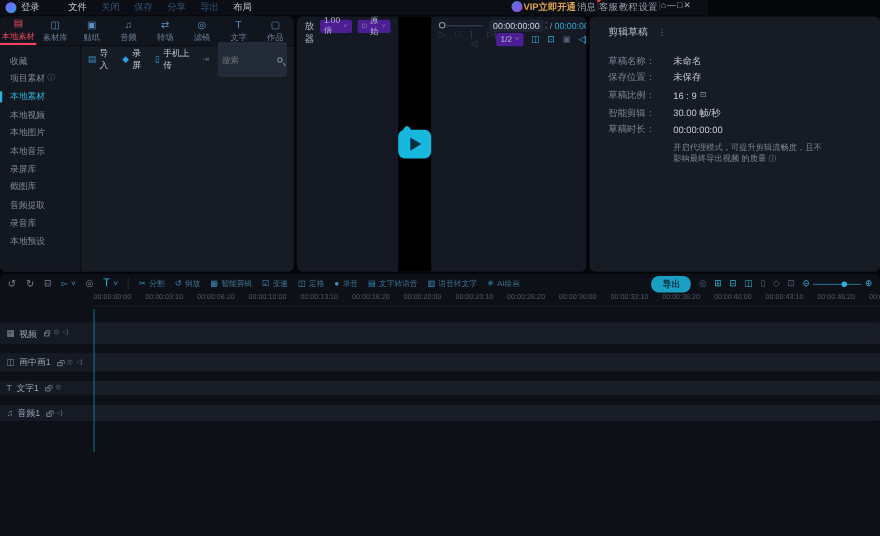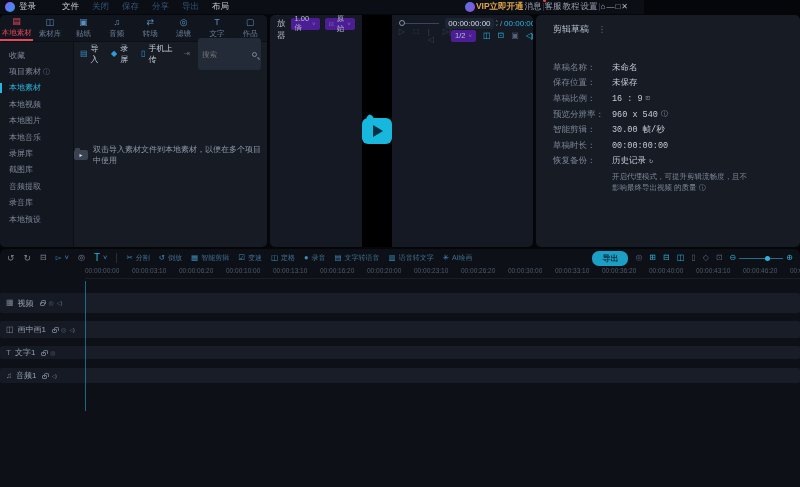--- a/index.html
+++ b/index.html
@@ -9,21 +9,21 @@
   .cyn { color:#2db4da; } .dim { color:#55617a; }
 
   
   .titlebar { position:absolute; top:0; left:0; width:644px; height:14px;
     background:#0b0e14; display:flex; align-items:center; font-size:8.5px; }
   .app-logo { width:10px; height:10px; border-radius:50%; margin:0 4px 0 5px;
     background:linear-gradient(135deg,#8a5cff,#2a9fe0); }
   .login { color:#c2cad6; margin-right:26px; }
   .menu { margin-right:13px; color:#33557a; }
   .menu.bright { color:#c2cad6; }
-  .tb-right { margin-left:auto; display:flex; align-items:center; gap:1px; padding-right:16px; }
+  .tb-right { margin-left:auto; display:flex; gap:1px; padding-right:16px; }
   .avatar { width:10px; height:10px; border-radius:50%;
     background:linear-gradient(135deg,#4a7bd8,#9a4ae0); }
   .vip { color:#e0a44a; font-weight:bold; }
   .tb-item { color:#9aa3b2; position:relative; }
   .badge-dot { position:absolute; top:-2px; right:-4px; width:3px; height:3px;
     border-radius:50%; background:#e8413f; }
   .tb-sep { width:1px; height:8px; background:#2a3140; }
   .winbtn { color:#aeb6c2; font-size:8px; }
 
   
@@ -96,21 +96,21 @@
   .tc-total { color:#2db4da; }
   .tc-slash { color:#8a94a6; }
   .ctrl-row { display:flex; align-items:center; height:13px; }
   .transport { display:flex; gap:9px; font-size:8px; color:#35425a; }
   .ctrl-right { margin-left:auto; display:flex; align-items:center; gap:7px; font-size:8px; }
 
   
   .draft-panel { flex:1; padding:8px 0 0 17px; }
   .draft-title { font-size:9px; color:#b9c2cf; display:flex; gap:9px; align-items:center; }
   .draft-title .icon { font-size:8px; color:#7c8798; }
-  .fields { margin-top:24px;font-family:Liberation Mono, monospace; }
+  .fields { margin-top:12px; }
   .field { display:flex; align-items:center; height:15.6px; font-size:8.5px; }
   .f-label { width:59px; color:#76markup;} 
   .f-label { width:59px; color:#7d8798; }
   .f-value { color:#c3cbd7; display:flex; align-items:center; gap:3px; }
   .f-value .icon { font-size:7px; color:#8a94a6; }
   .proxy-note { margin:3px 46px 0 59px; font-size:7.5px; color:#7d8798; line-height:10.5px; }
   .proxy-note .icon { font-size:7px; }
 
   
   .timeline { position:absolute; top:249px; left:0; width:800px; height:238px;
@@ -270,26 +270,20 @@
           <span class="mt-btn">
             <span class="icon" style="color:#2d9de0">▯</span>
             <span>手机上传</span>
           </span>
           <span class="icon dim" style="font-size:8px">⇥</span>
           <span class="search-box">
             <input placeholder="搜索" style="">
             <span class="mini-search"></span>
           </span>
         </div>
-        <div class="empty-hint">
-          <span class="hint-folder">
-            <span class="icon">▸</span>
-          </span>
-          <span>双击导入素材文件到本地素材，以便在多个项目中使用</span>
-        </div>
       </div>
     </div>
   </div>
 
   <div class="panel player-panel">
     <div class="player-header">
       <span>播放器</span>
       <span class="dd ph-dd">
         <span>1.00 倍</span>
         <span class="icon">˅</span>
@@ -356,40 +350,26 @@
         <span class="f-value">未保存</span>
       </div>
       <div class="field">
         <span class="f-label">草稿比例：</span>
         <span class="f-value">
           <span>16 : 9</span>
           <span class="icon">⊡</span>
         </span>
       </div>
       <div class="field">
-        <span class="f-label">预览分辨率：</span>
-        <span class="f-value">
-          <span>960 x 540</span>
-          <span class="icon">ⓘ</span>
-        </span>
-      </div>
-      <div class="field">
         <span class="f-label">智能剪辑：</span>
         <span class="f-value">30.00 帧/秒</span>
       </div>
       <div class="field">
         <span class="f-label">草稿时长：</span>
         <span class="f-value">00:00:00:00</span>
-      </div>
-      <div class="field">
-        <span class="f-label">恢复备份：</span>
-        <span class="f-value">
-          <span>历史记录</span>
-          <span class="icon">↻</span>
-        </span>
       </div>
     </div>
     <div class="proxy-note">
       <span>开启代理模式，可提升剪辑流畅度，且不影响最终导出视频 的质量</span>
       <span class="icon">ⓘ</span>
     </div>
   </div>
 </div>
 
 <div class="timeline">

